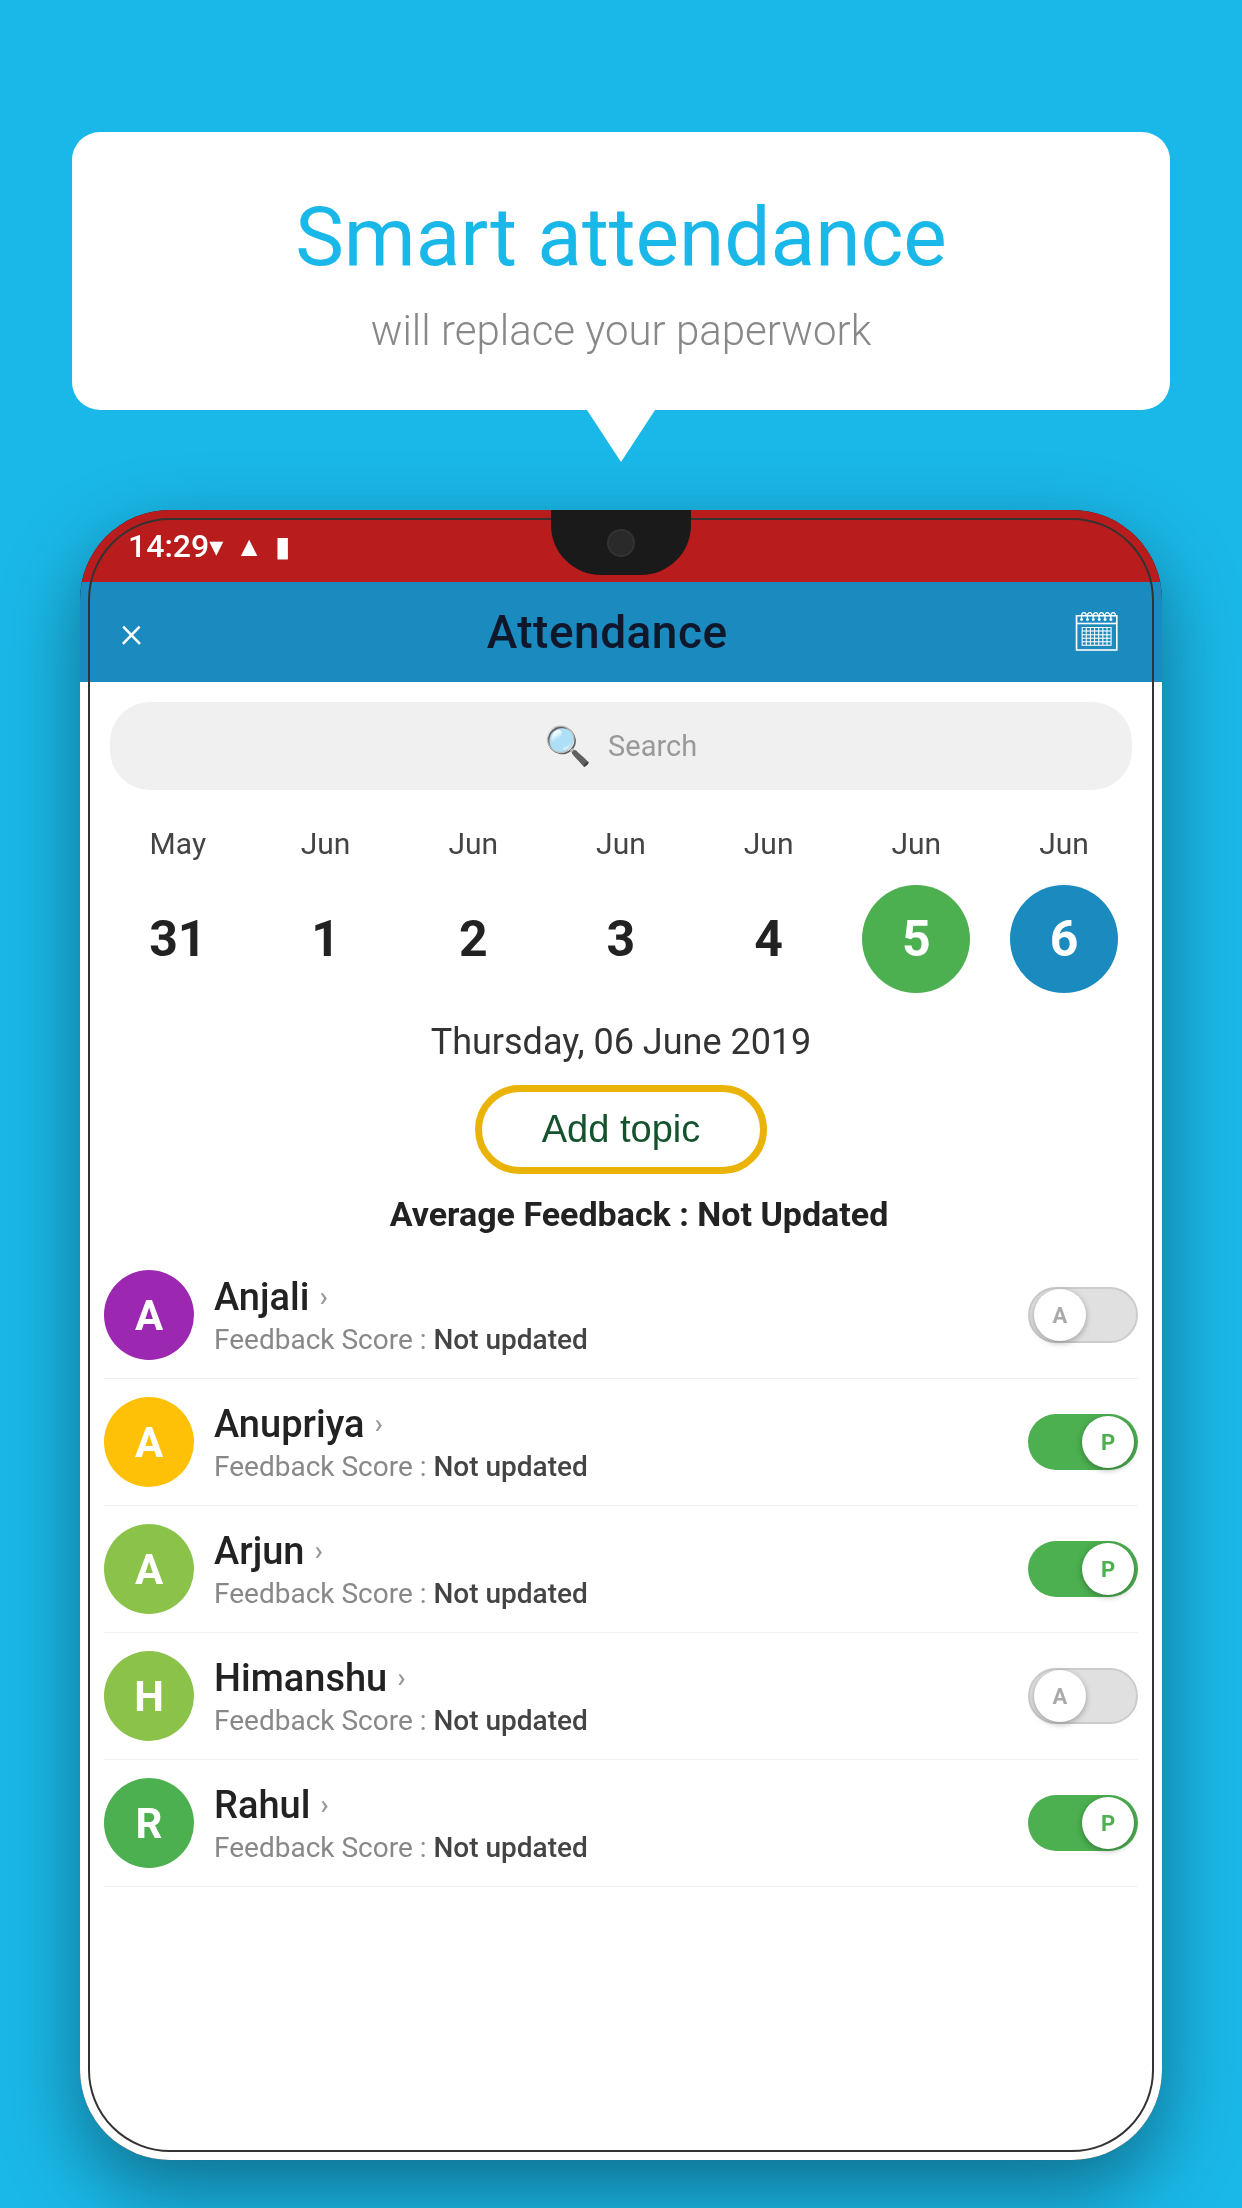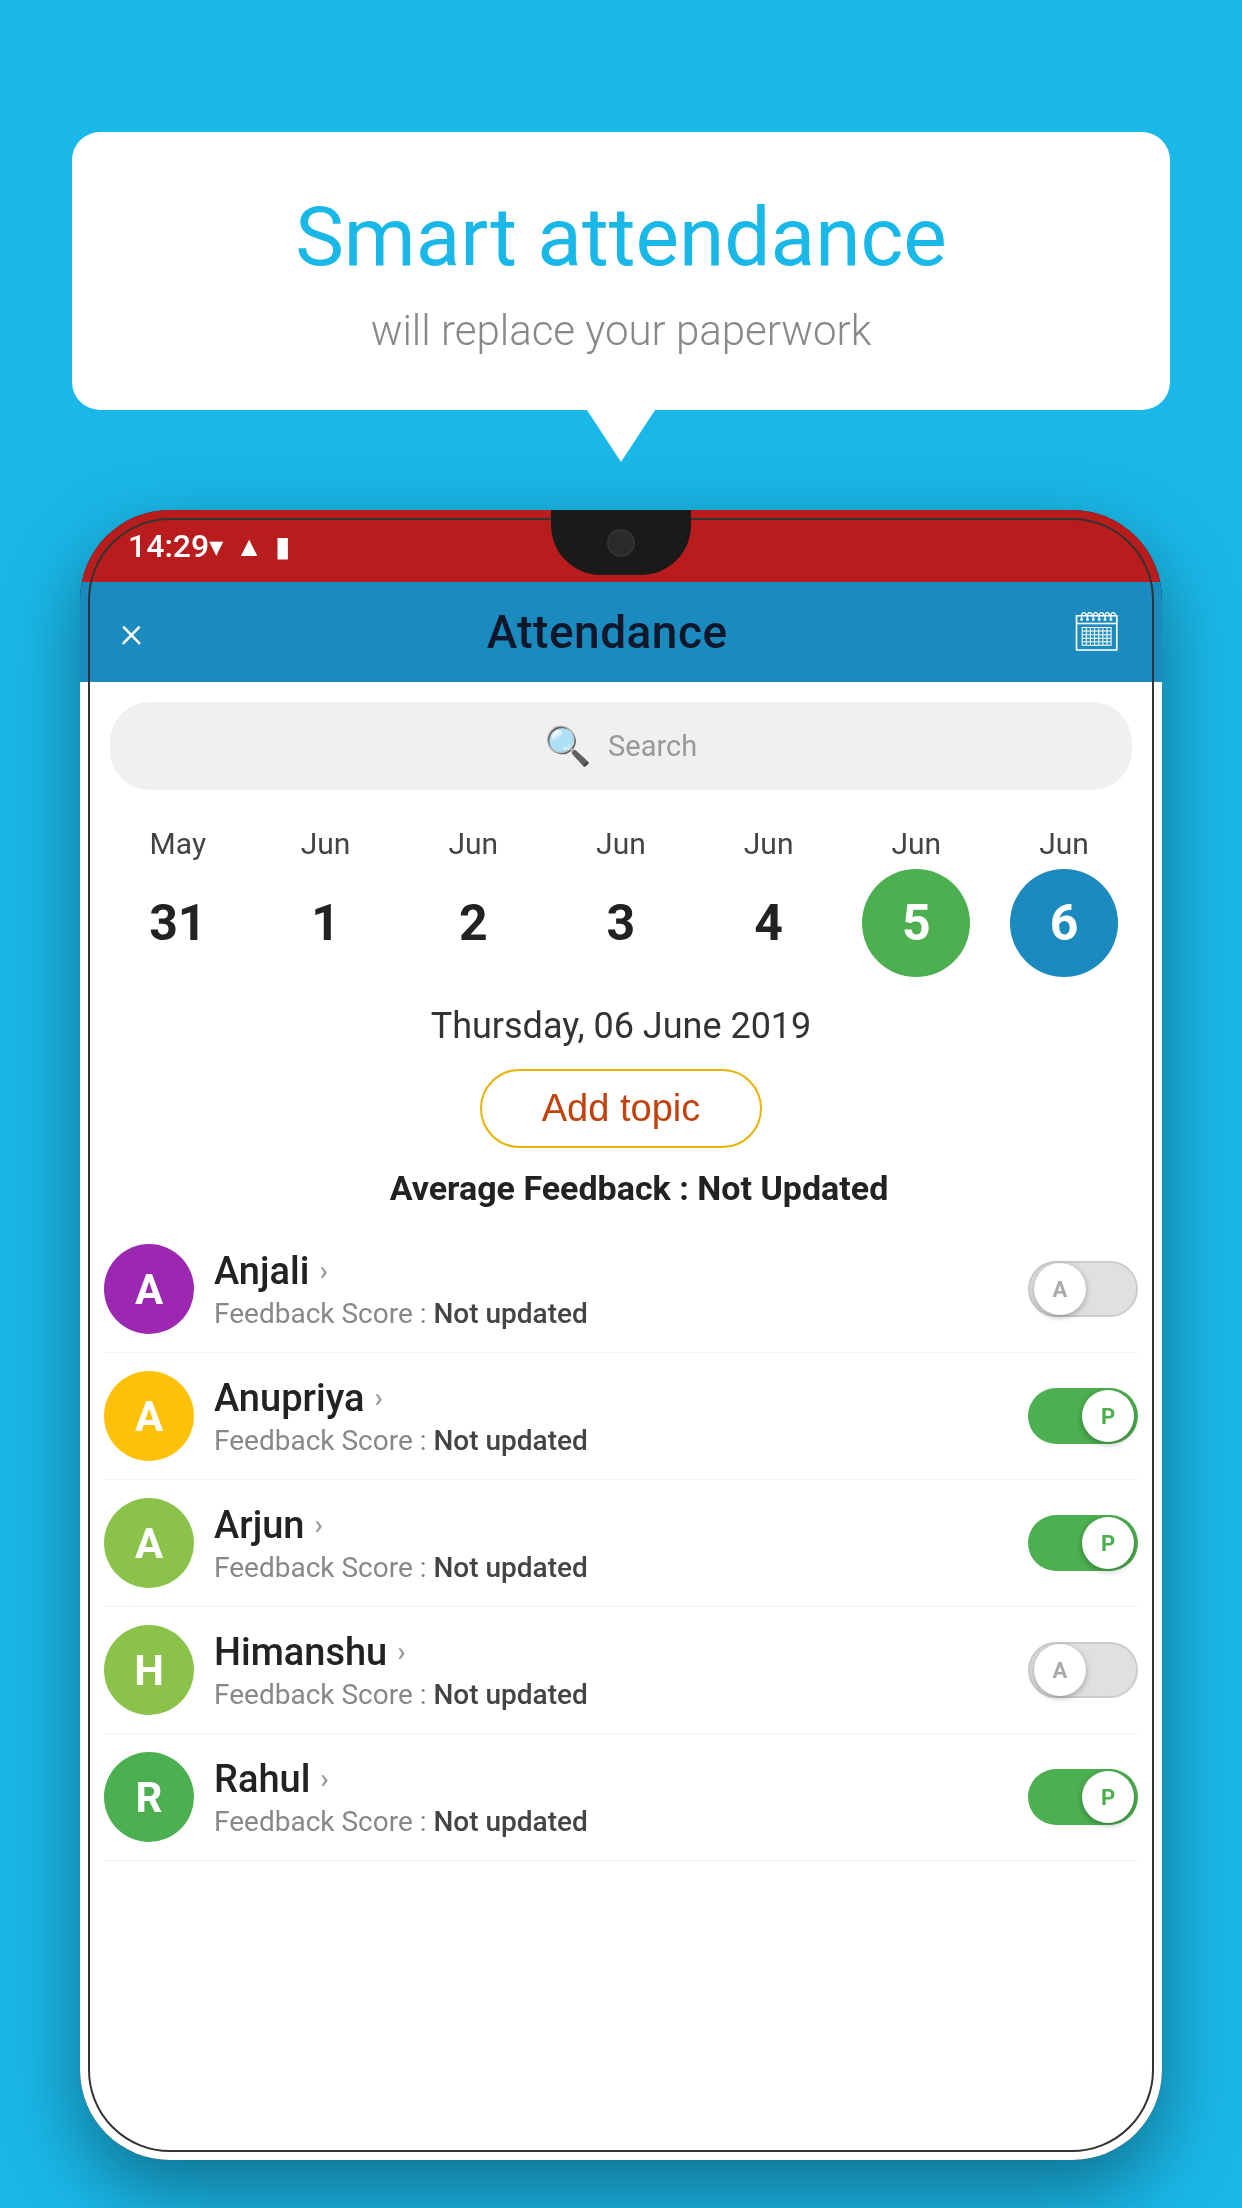--- a/index.html
+++ b/index.html
@@ -211,21 +211,21 @@
       display: flex;
       justify-content: space-around;
       padding: 16px 24px 0;
       background: white;
     }
 
     .date-item {
       display: flex;
       flex-direction: column;
       align-items: center;
-      gap: 8px;
+      gap: 24px;
       width: 120px;
     }
 
     .date-month {
       font-size: 30px;
       color: #444;
       font-weight: 400;
     }
 
     .date-num {
@@ -260,24 +260,24 @@
     }
 
     
     .add-topic-btn {
       display: flex;
       justify-content: center;
       padding: 10px 0;
     }
 
     .add-topic-inner {
-      border: 2px solid #eab308;
+      border: 7px solid #eab308;
       border-radius: 50px;
       padding: 16px 60px;
-      color: #c2410c;
+      color: #14532d;
       font-size: 38px;
       font-weight: 500;
       background: white;
       cursor: pointer;
       text-align: center;
     }
 
     
     .avg-feedback {
       text-align: center;

